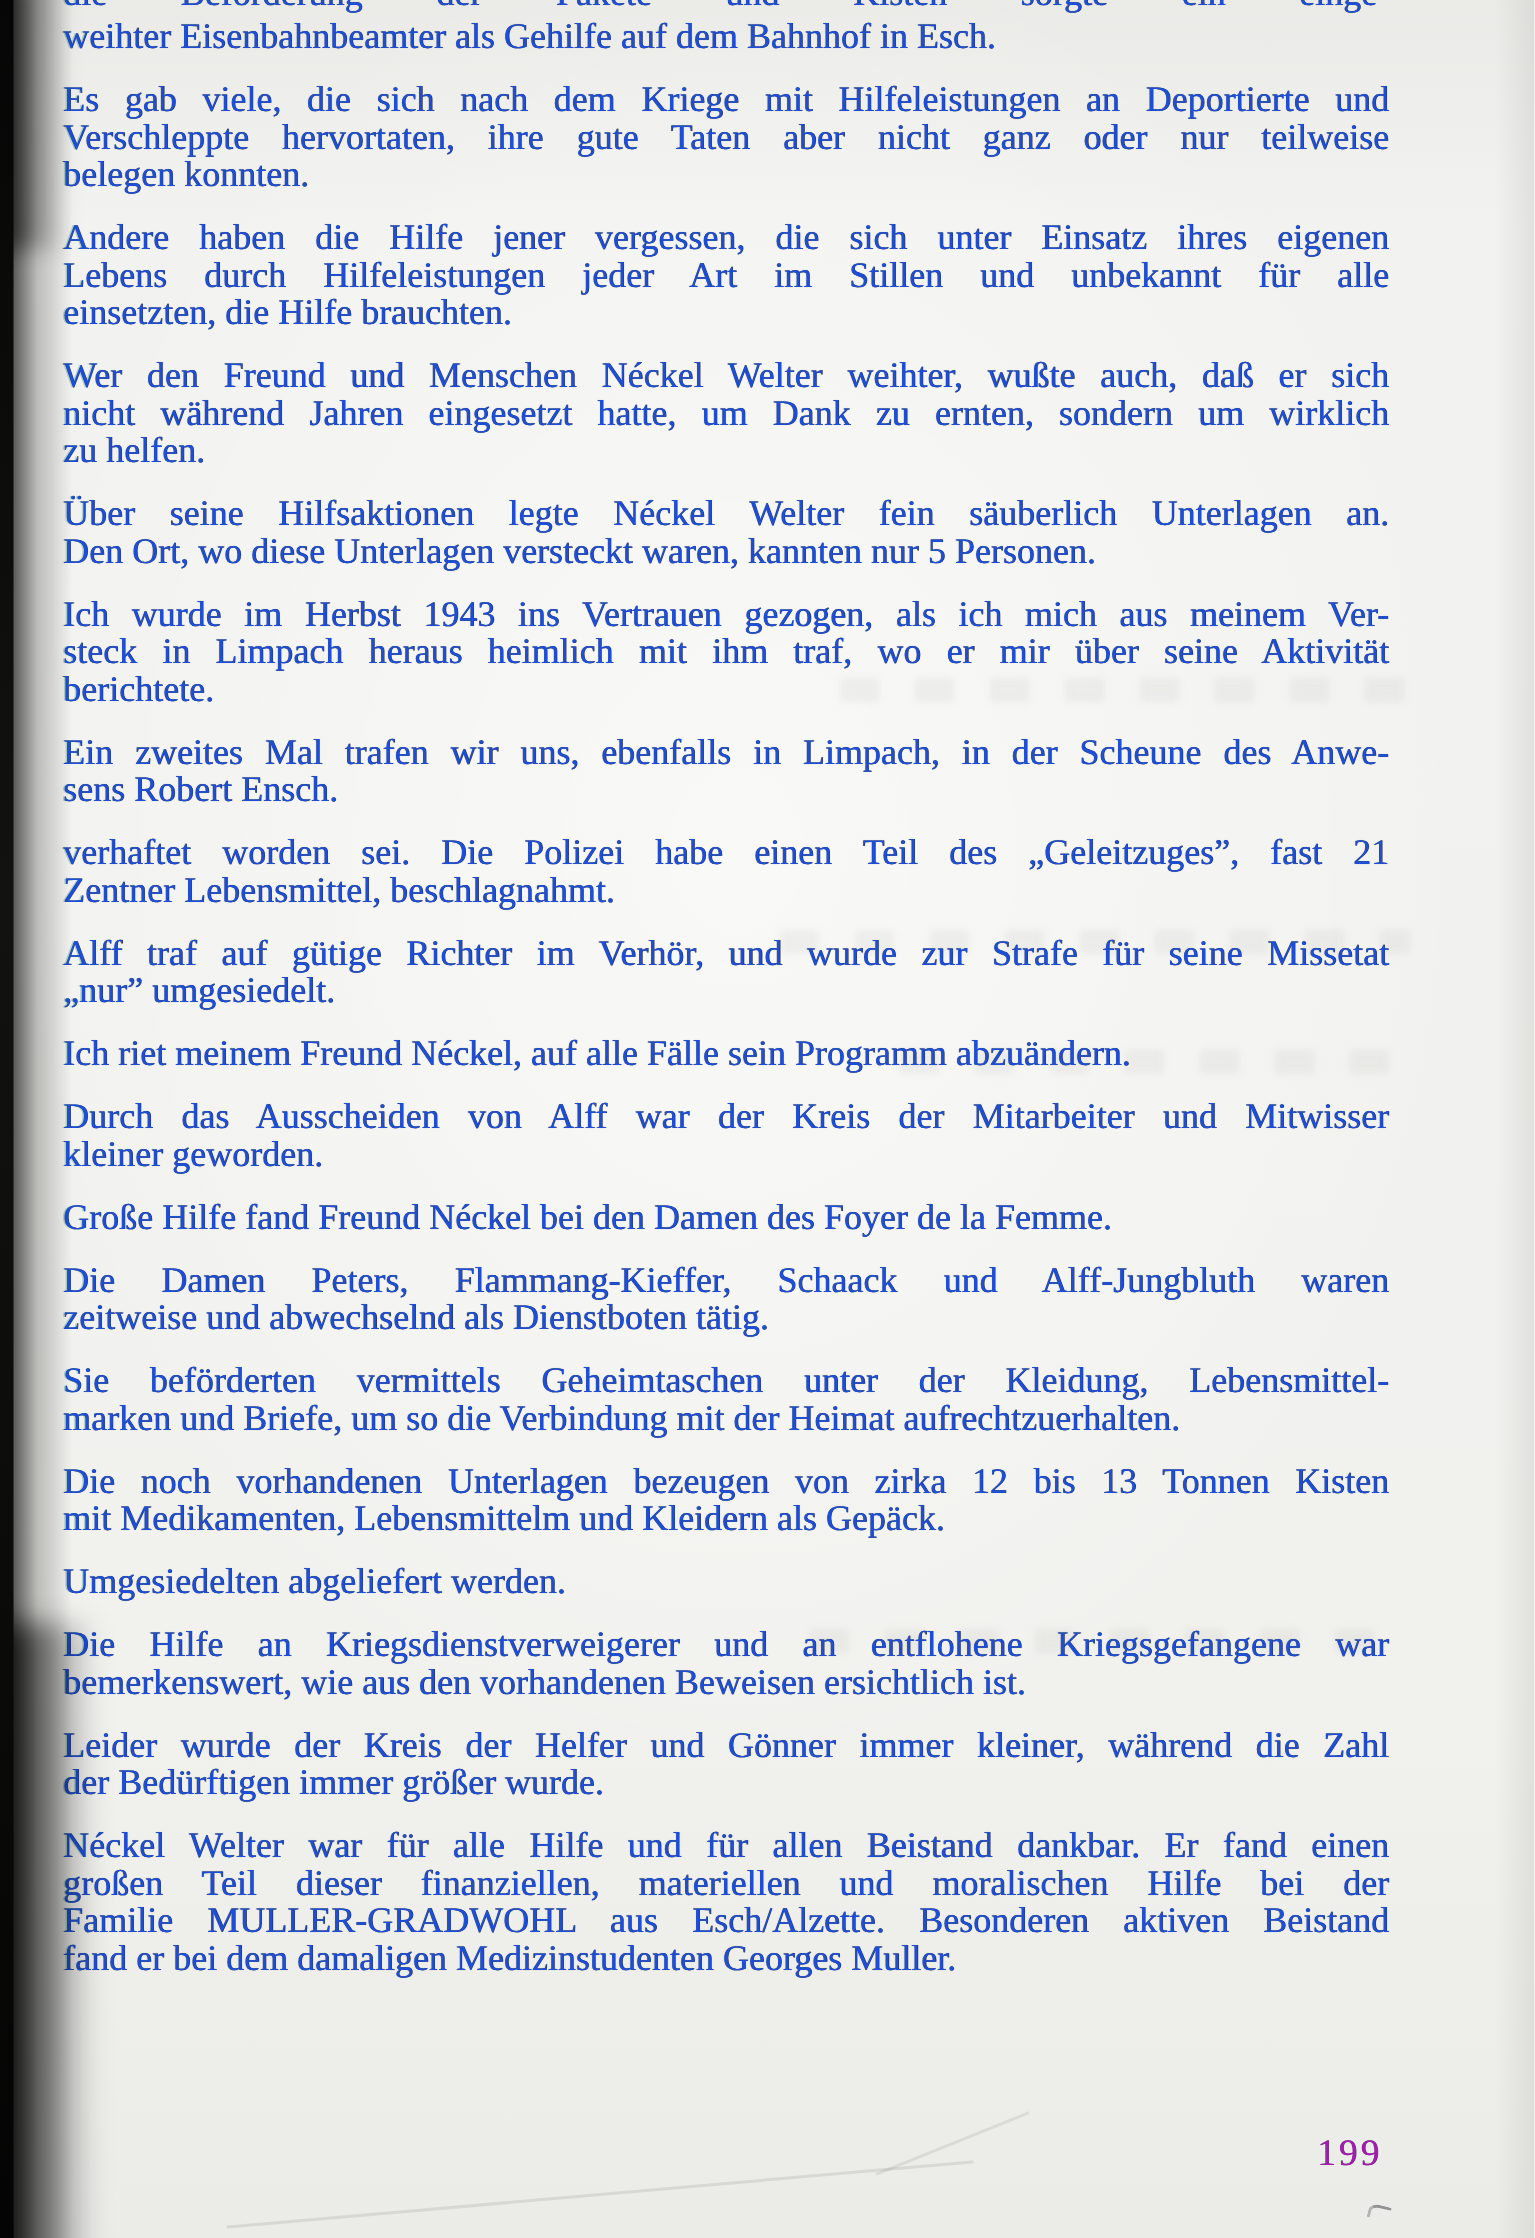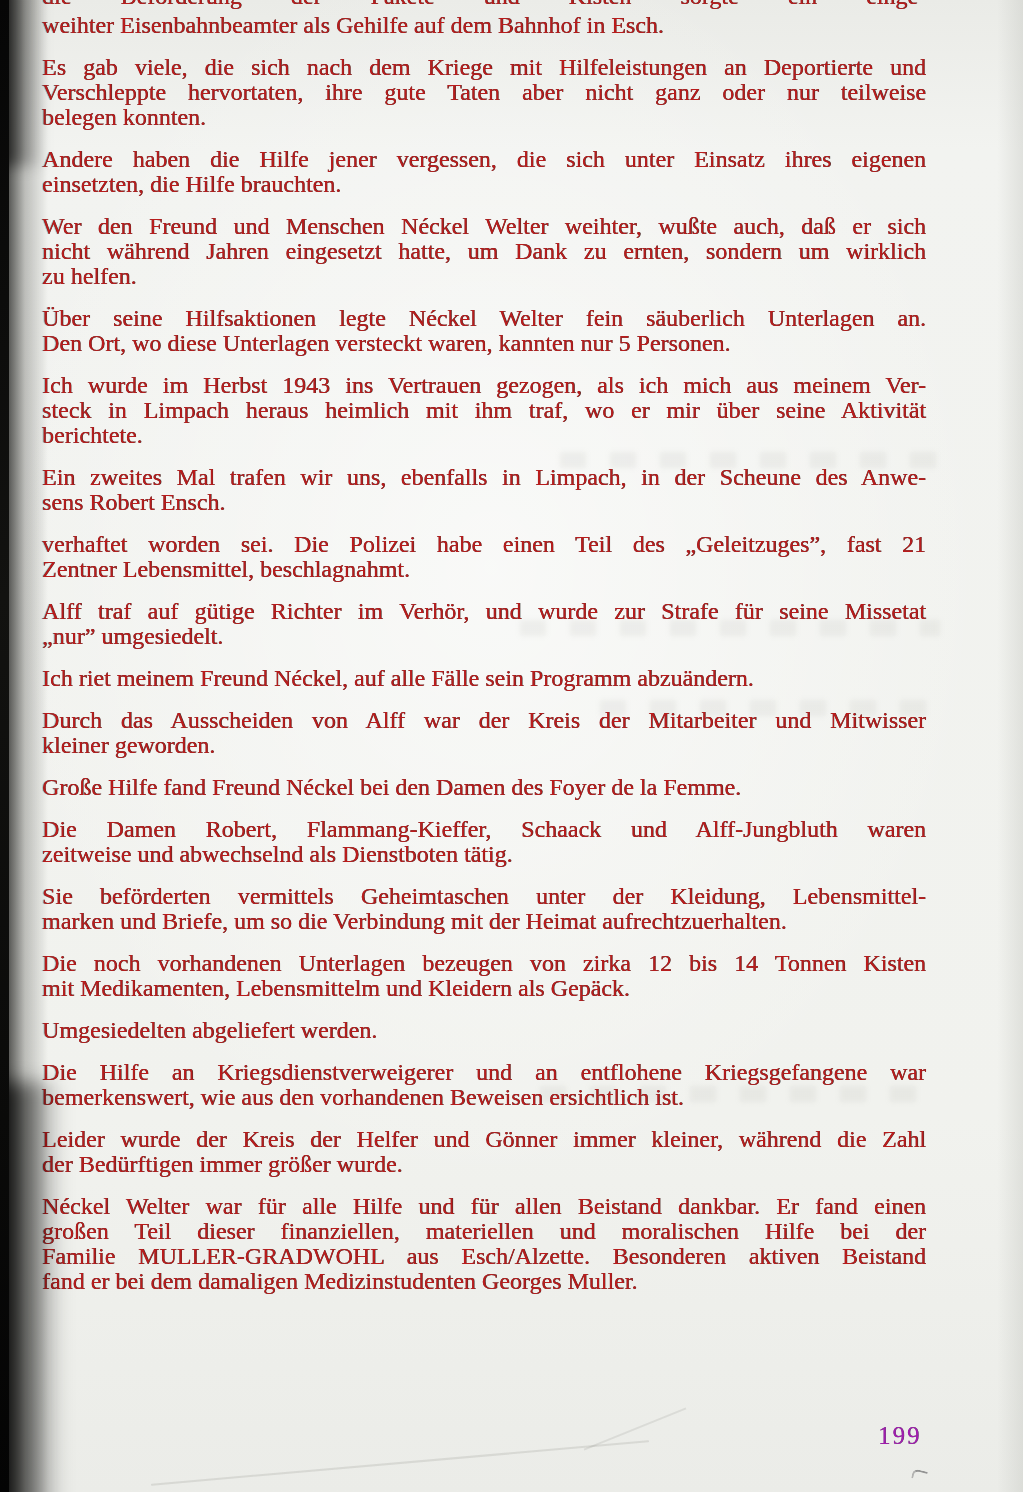--- a/index.html
+++ b/index.html
@@ -19,21 +19,21 @@
     background: radial-gradient(ellipse 720px 900px at 48% 38%, rgba(255,255,255,0.55), rgba(255,255,255,0) 70%);
     pointer-events: none;
   }
 
   
   .page-text {
     position: absolute;
     left: 42px;
     top: 0;
     width: 884px;
-    color: #b91c1c;
+    color: #1d4ed8;
     font-size: 24px;
     line-height: 25px;
     text-shadow: 0.35px 0 rgba(29,29,27,0.85), 0 0 0.6px rgba(29,29,27,0.35);
   }
   .paragraph { margin: 0 0 17px 0; }
   .line {
     text-align: justify;
     text-align-last: justify;
     white-space: normal;
   }
@@ -148,20 +148,21 @@
 <div class="paragraph">
       <div class="line last">weihter Eisenbahnbeamter als Gehilfe auf dem Bahnhof in Esch.</div>
     </div>
     <div class="paragraph">
       <div class="line">Es gab viele, die sich nach dem Kriege mit Hilfeleistungen an Deportierte und</div>
       <div class="line">Verschleppte hervortaten, ihre gute Taten aber nicht ganz oder nur teilweise</div>
       <div class="line last">belegen konnten.</div>
     </div>
     <div class="paragraph">
       <div class="line">Andere haben die Hilfe jener vergessen, die sich unter Einsatz ihres eigenen</div>
+      <div class="line">Lebens durch Hilfeleistungen jeder Art im Stillen und unbekannt für alle</div>
       <div class="line last">einsetzten, die Hilfe brauchten.</div>
     </div>
     <div class="paragraph">
       <div class="line">Wer den Freund und Menschen Néckel Welter weihter, wußte auch, daß er sich</div>
       <div class="line">nicht während Jahren eingesetzt hatte, um Dank zu ernten, sondern um wirklich</div>
       <div class="line last">zu helfen.</div>
     </div>
     <div class="paragraph">
       <div class="line">Über seine Hilfsaktionen legte Néckel Welter fein säuberlich Unterlagen an.</div>
       <div class="line last">Den Ort, wo diese Unterlagen versteckt waren, kannten nur 5 Personen.</div>
@@ -187,29 +188,29 @@
       <div class="line last">Ich riet meinem Freund Néckel, auf alle Fälle sein Programm abzuändern.</div>
     </div>
     <div class="paragraph">
       <div class="line">Durch das Ausscheiden von Alff war der Kreis der Mitarbeiter und Mitwisser</div>
       <div class="line last">kleiner geworden.</div>
     </div>
     <div class="paragraph">
       <div class="line last">Große Hilfe fand Freund Néckel bei den Damen des Foyer de la Femme.</div>
     </div>
     <div class="paragraph">
-      <div class="line">Die Damen Robert, Flammang-Kieffer, Schaack und Alff-Jungbluth waren</div>
+      <div class="line">Die Damen Peters, Flammang-Kieffer, Schaack und Alff-Jungbluth waren</div>
       <div class="line last">zeitweise und abwechselnd als Dienstboten tätig.</div>
     </div>
     <div class="paragraph">
       <div class="line">Sie beförderten vermittels Geheimtaschen unter der Kleidung, Lebensmittel-</div>
       <div class="line last">marken und Briefe, um so die Verbindung mit der Heimat aufrechtzuerhalten.</div>
     </div>
     <div class="paragraph">
-      <div class="line">Die noch vorhandenen Unterlagen bezeugen von zirka 12 bis 14 Tonnen Kisten</div>
+      <div class="line">Die noch vorhandenen Unterlagen bezeugen von zirka 12 bis 13 Tonnen Kisten</div>
       <div class="line last">mit Medikamenten, Lebensmittelm und Kleidern als Gepäck.</div>
     </div>
     <div class="paragraph">
       <div class="line last">Umgesiedelten abgeliefert werden.</div>
     </div>
     <div class="paragraph">
       <div class="line">Die Hilfe an Kriegsdienstverweigerer und an entflohene Kriegsgefangene war</div>
       <div class="line last">bemerkenswert, wie aus den vorhandenen Beweisen ersichtlich ist.</div>
     </div>
     <div class="paragraph">

